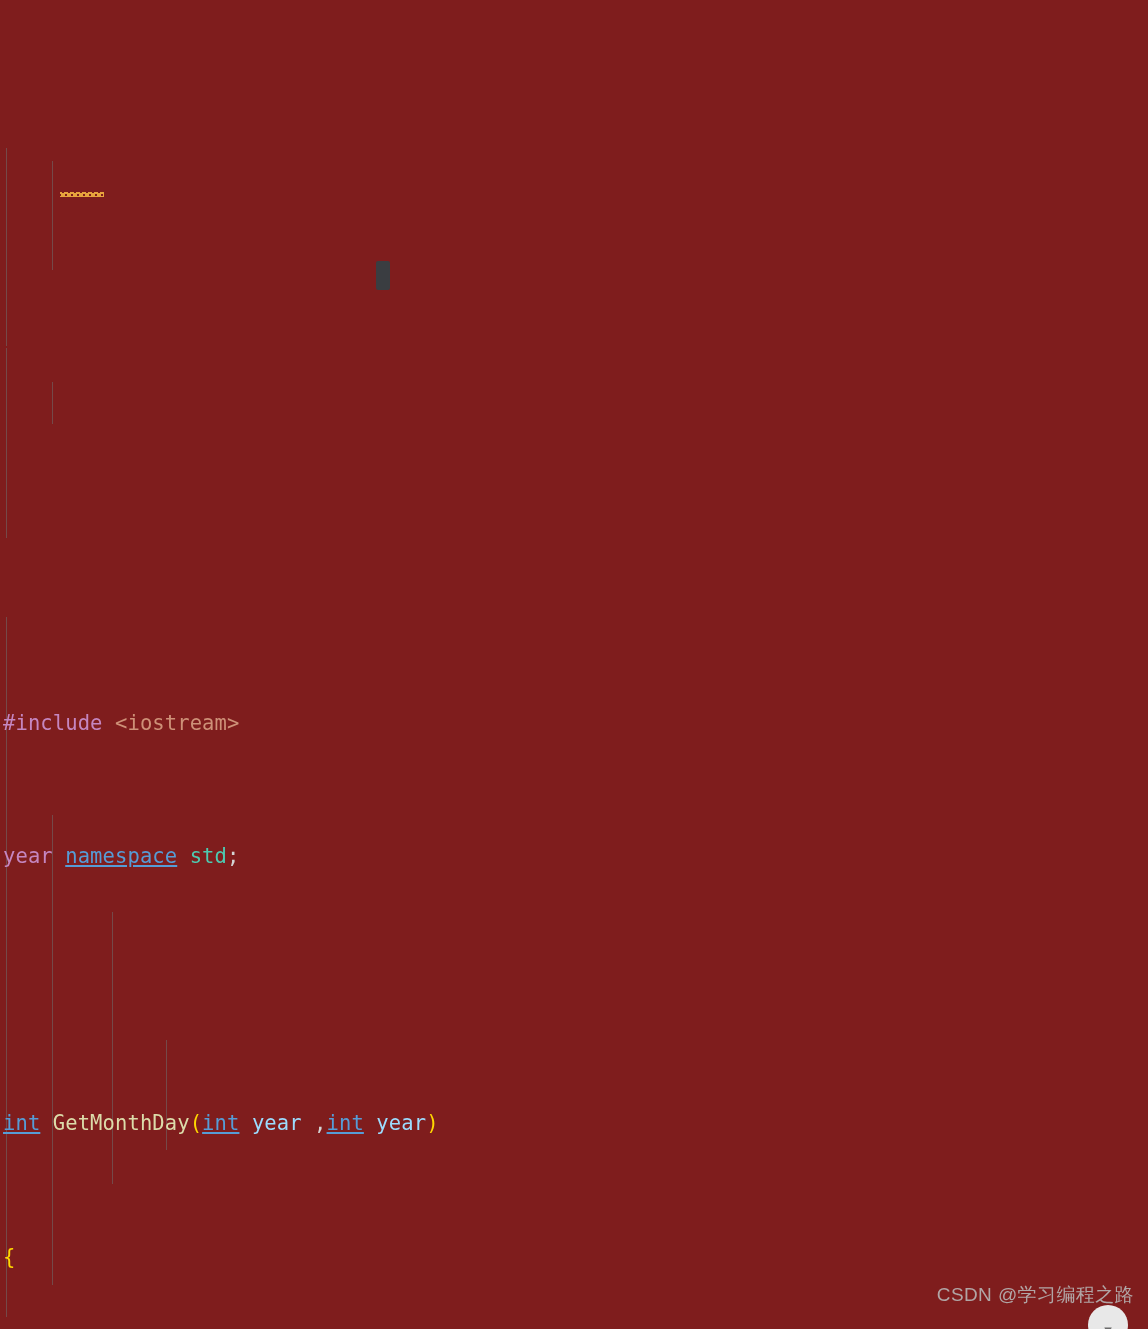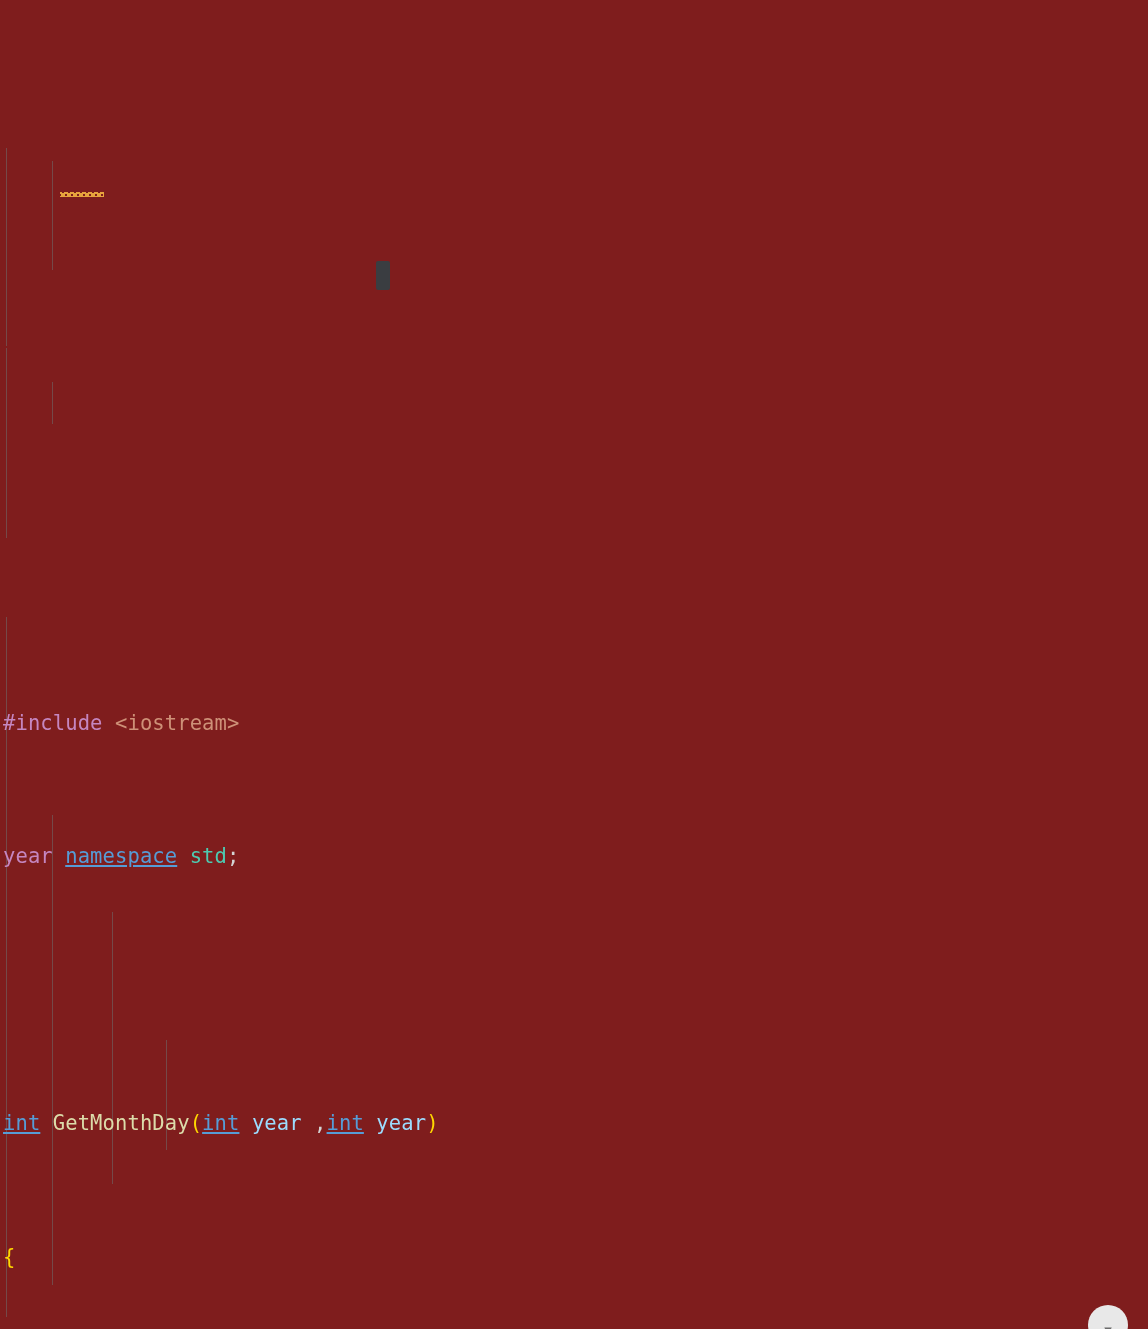--- a/index.html
+++ b/index.html
@@ -206,15 +206,16 @@
 
   
 
   
 
   
 
   
 
   
+  <div id="watermark">CSDN @学习编程之路</div>
   <div id="avatar"><span class="chev">▾</span></div>
 
 </div>
 
 </body></html>

